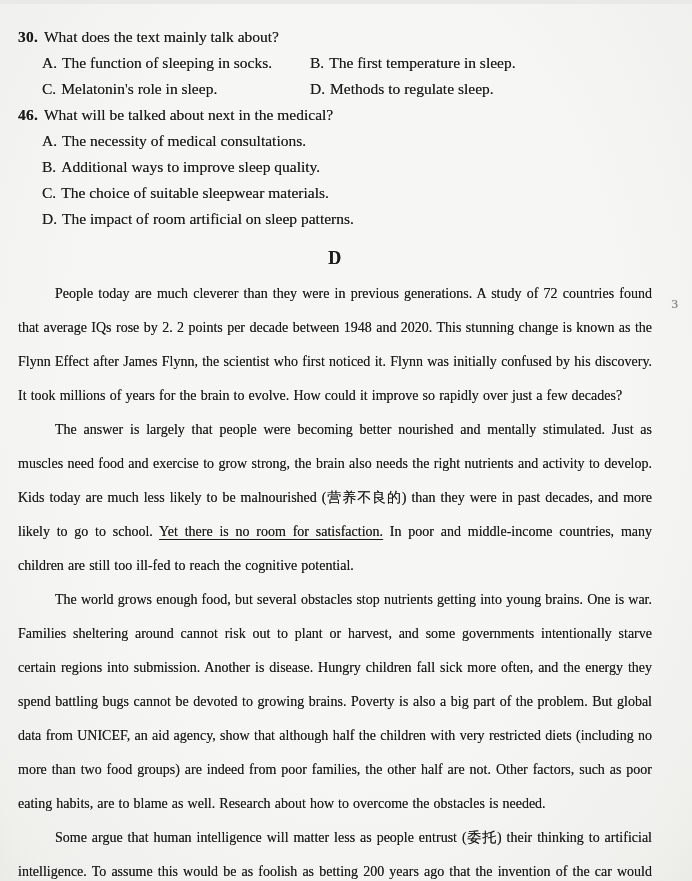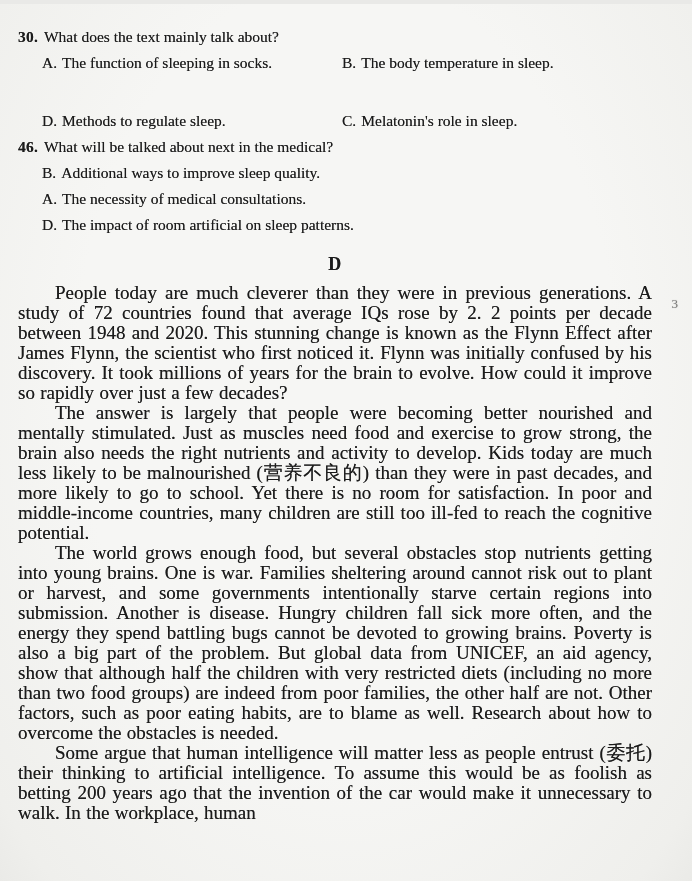--- a/index.html
+++ b/index.html
@@ -25,47 +25,47 @@
   }
   
   .question { font-size: 15.5px; line-height: 26px; }
   .q-line { white-space: nowrap; }
   .q-num { font-weight: 600; margin-right: 6px; letter-spacing: 0.2px; }
   .q-text { }
   .options-grid {
     display: grid;
     grid-template-columns: 268px 1fr;
     padding-left: 24px;
-    gap: 32px;
   }
   .options-list { padding-left: 24px; }
   .opt { white-space: nowrap; line-height: 26px; }
   .opt-label { margin-right: 5px; }
   .q-line, .opt, .para, .section-head {
     text-shadow: 0 0 0.5px rgba(25,25,25,0.65);
   }
   
   .section-head {
     text-align: center;
     font-weight: bold;
     font-size: 18px;
     margin-top: 16px;
     margin-bottom: 8px;
     letter-spacing: 0.5px;
   }
   
   .para {
     margin: 0;
-    font-size: 19px;
-    line-height: 20px;
+    font-size: 14px;
+    line-height: 34px;
     text-align: justify;
     text-indent: 37px;
     word-spacing: 0.6px;
   }
   .underlined {
+    text-decoration: underline;
     text-underline-offset: 3px;
     text-decoration-thickness: 1px;
   }
   
   .footer {
     position: absolute;
     left: 0;
     bottom: 12px;
     width: 100%;
     text-align: center;
@@ -94,41 +94,44 @@
 
     <div class="question">
       <div class="q-line">
         <span class="q-num">30.</span><span class="q-text">What does the text mainly talk about?</span>
       </div>
       <div class="options-grid">
         <div class="opt">
           <span class="opt-label">A.</span><span>The function of sleeping in socks.</span>
         </div>
         <div class="opt">
-          <span class="opt-label">B.</span><span>The body temperature in sleep.</span>
+          <span class="opt-label">B.</span><span>The first temperature in sleep.</span>
+        </div>
+        <div class="opt">
+          <span class="opt-label">C.</span><span>Melatonin's role in sleep.</span>
         </div>
         <div class="opt">
           <span class="opt-label">D.</span><span>Methods to regulate sleep.</span>
-        </div>
-        <div class="opt">
-          <span class="opt-label">C.</span><span>Melatonin's role in sleep.</span>
         </div>
       </div>
     </div>
 
     <div class="question">
       <div class="q-line">
         <span class="q-num">46.</span><span class="q-text">What will be talked about next in the medical?</span>
       </div>
       <div class="options-list">
         <div class="opt">
+          <span class="opt-label">A.</span><span>The necessity of medical consultations.</span>
+        </div>
+        <div class="opt">
           <span class="opt-label">B.</span><span>Additional ways to improve sleep quality.</span>
         </div>
         <div class="opt">
-          <span class="opt-label">A.</span><span>The necessity of medical consultations.</span>
+          <span class="opt-label">C.</span><span>The choice of suitable sleepwear materials.</span>
         </div>
         <div class="opt">
           <span class="opt-label">D.</span><span>The impact of room artificial on sleep patterns.</span>
         </div>
       </div>
     </div>
 
     <div class="section-head">D</div>
 
     <p class="para">People today are much cleverer than they were in previous generations. A study of 72 countries found that average IQs rose by 2. 2 points per decade between 1948 and 2020. This stunning change is known as the Flynn Effect after James Flynn, the scientist who first noticed it. Flynn was initially confused by his discovery. It took millions of years for the brain to evolve. How could it improve so rapidly over just a few decades?</p>

